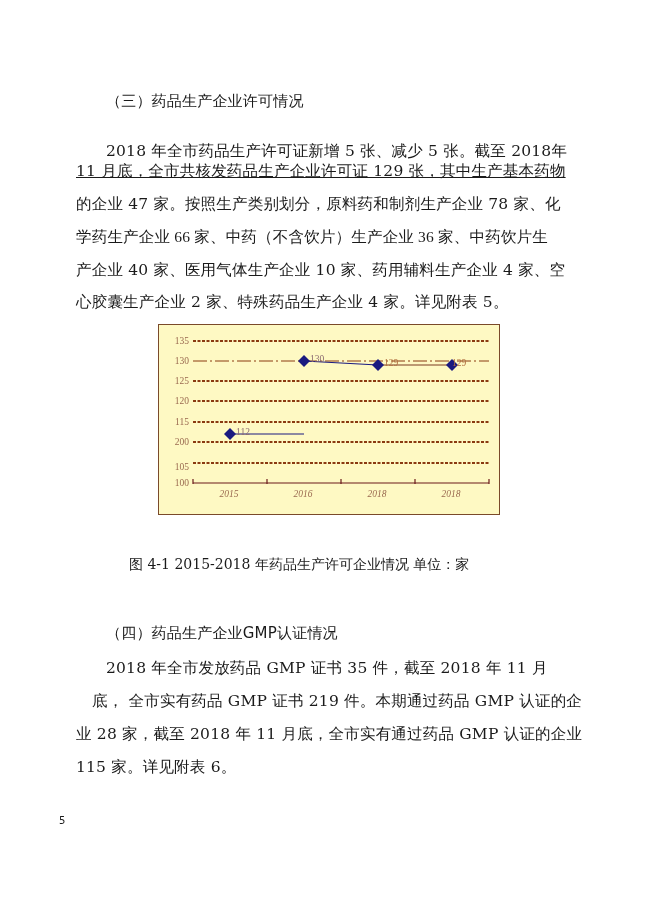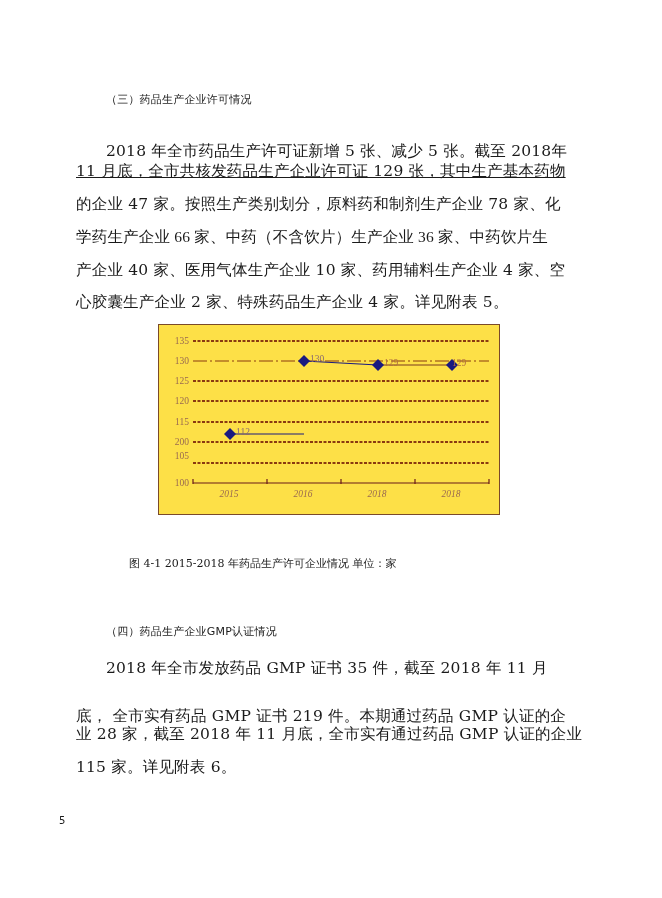--- a/index.html
+++ b/index.html
@@ -1,25 +1,25 @@
 <!DOCTYPE html>
 <html><head>
 <meta charset="utf-8">
 <style>
   html, body { margin:0; padding:0; background:#ffffff; }
   body { width:662px; height:898px; position:relative; overflow:hidden;
          font-family:"DejaVu Serif", "Liberation Serif", serif; color:#1a1a1a; }
   .line { position:absolute; left:76px; font-size:15.5px; white-space:nowrap; letter-spacing:0.2px; }
-  .heading { font-family:"DejaVu Sans", "Liberation Sans", sans-serif; font-size:11px; left:106px; }
+  .heading { font-family:"DejaVu Sans", "Liberation Sans", sans-serif; font-size:15px; left:106px; }
   .indent { left:106px; }
   .chart-frame { position:absolute; left:158px; top:324px; width:342px; height:191px;
-                 border:1.5px solid #7a4a2a; box-sizing:border-box; background:#fde047; }
+                 border:1.5px solid #7a4a2a; box-sizing:border-box; background:#fef9c3; }
   .ytick { position:absolute; font-size:9.5px; color:#9a6a50; font-family:"Liberation Serif", serif; text-align:right; width:26px; }
   .xtick { position:absolute; font-size:9.5px; color:#9a6a50; font-family:"Liberation Serif", serif; text-align:center; width:40px;font-style:italic; }
-  .caption { position:absolute; left:129px; top:556px; font-size:11px; white-space:nowrap;text-align:right; }
+  .caption { position:absolute; left:129px; top:556px; font-size:14px; white-space:nowrap;text-align:right; }
   .pagenum { position:absolute; left:59px; top:815px; font-family:"DejaVu Sans", sans-serif; font-size:10px; }
 </style>
 </head>
 <body>
 
 <div class="line heading" style="top:92px;">（三）药品生产企业许可情况</div>
 <div>
   <div class="line indent" style="top:141px;">2018 年全市药品生产许可证新增 5 张、减少 5 张。截至 2018年</div>
   <div class="line" style="top:161px;text-decoration:underline;">11 月底，全市共核发药品生产企业许可证 129 张，其中生产基本药物</div>
   <div class="line" style="top:194px;">的企业 47 家。按照生产类别划分，原料药和制剂生产企业 78 家、化</div>
@@ -29,21 +29,21 @@
 </div>
 
 <div class="chart-frame">
 
   <div class="ytick" style="left:4px; top:11px;">135</div>
   <div class="ytick" style="left:4px; top:31px;">130</div>
   <div class="ytick" style="left:4px; top:51px;">125</div>
   <div class="ytick" style="left:4px; top:71px;">120</div>
   <div class="ytick" style="left:4px; top:92px;">115</div>
   <div class="ytick" style="left:4px; top:112px;">200</div>
-  <div class="ytick" style="left:4px; top:126px;">105</div>
+  <div class="ytick" style="left:4px; top:137px;">105</div>
   <div class="ytick" style="left:4px; top:153px;">100</div>
 
   <svg width="342" height="191" style="position:absolute; left:-1.5px; top:-1.5px;">
 
     <g stroke="#8a3a10" stroke-width="2" stroke-dasharray="3,1.5">
       <line x1="35" y1="17" x2="331" y2="17"></line>
       <line x1="35" y1="57" x2="331" y2="57"></line>
       <line x1="35" y1="77" x2="331" y2="77"></line>
       <line x1="35" y1="98" x2="331" y2="98"></line>
       <line x1="35" y1="118" x2="331" y2="118"></line>
@@ -83,18 +83,18 @@
   <div class="xtick" style="left:124px; top:164px;">2016</div>
   <div class="xtick" style="left:198px; top:164px;">2018</div>
   <div class="xtick" style="left:272px; top:164px;">2018</div>
 </div>
 
 <div class="caption">图 4-1 2015-2018 年药品生产许可企业情况 单位：家</div>
 
 <div class="line heading" style="top:624px;">（四）药品生产企业GMP认证情况</div>
 <div>
   <div class="line indent" style="top:658px;">2018 年全市发放药品 GMP 证书 35 件，截至 2018 年 11 月</div>
-  <div class="line" style="top:706px;">底， 全市实有药品 GMP 证书 219 件。本期通过药品 GMP 认证的企</div>
+  <div class="line" style="top:691px;margin-left:16px;">底， 全市实有药品 GMP 证书 219 件。本期通过药品 GMP 认证的企</div>
   <div class="line" style="top:724px;">业 28 家，截至 2018 年 11 月底，全市实有通过药品 GMP 认证的企业</div>
   <div class="line" style="top:757px;">115 家。详见附表 6。</div>
 </div>
 
 <div class="pagenum">5</div>
 
 </body></html>

